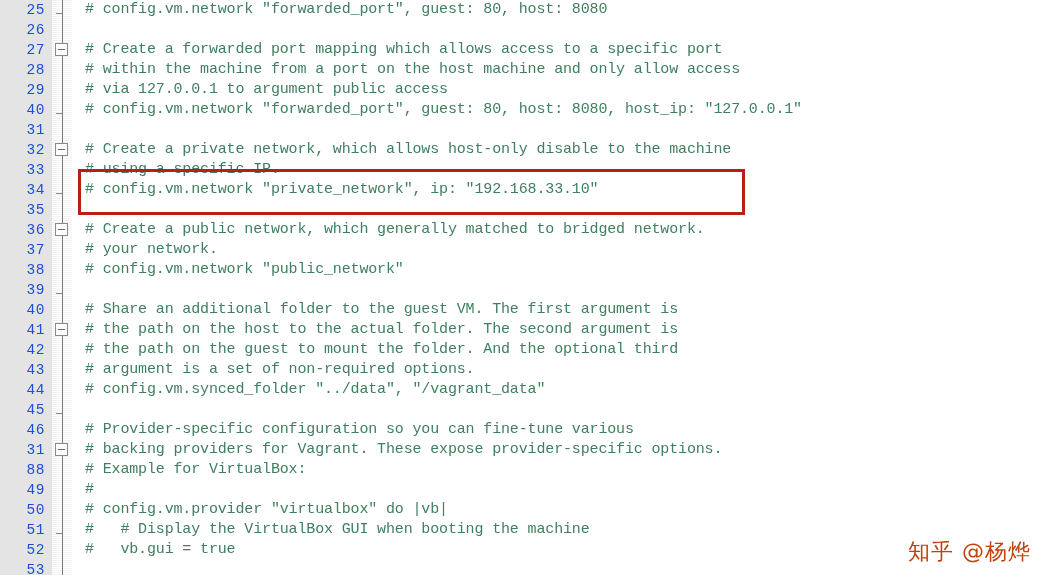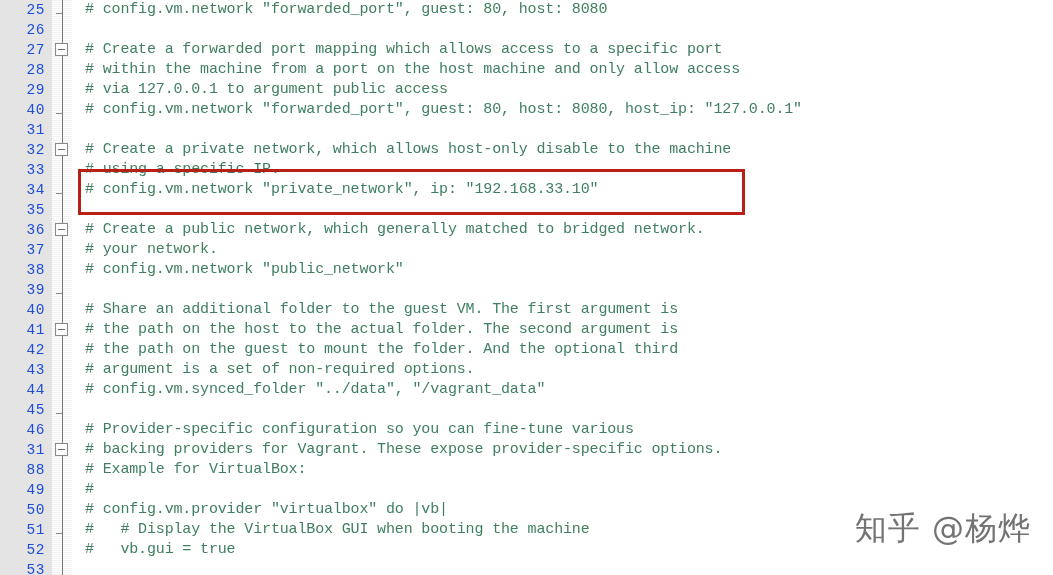--- a/index.html
+++ b/index.html
@@ -122,25 +122,25 @@
     border: 3px solid #b81f17;
     box-sizing: border-box;
     z-index: 5;
     pointer-events: none;
   }
 
   
   #watermark {
     position: absolute;
     right: 22px;
-    bottom: 24px;
+    bottom: 8px;
     z-index: 6;
     font-family: "DejaVu Sans", "Liberation Sans", sans-serif;
-    font-size: 32px;
-    color: #737373;
+    font-size: 22px;
+    color: #c2410c;
     letter-spacing: 1px;
     white-space: nowrap;
     user-select: none;
   }
 </style>
 </head>
 <body>
 
 <div id="editor">
 

